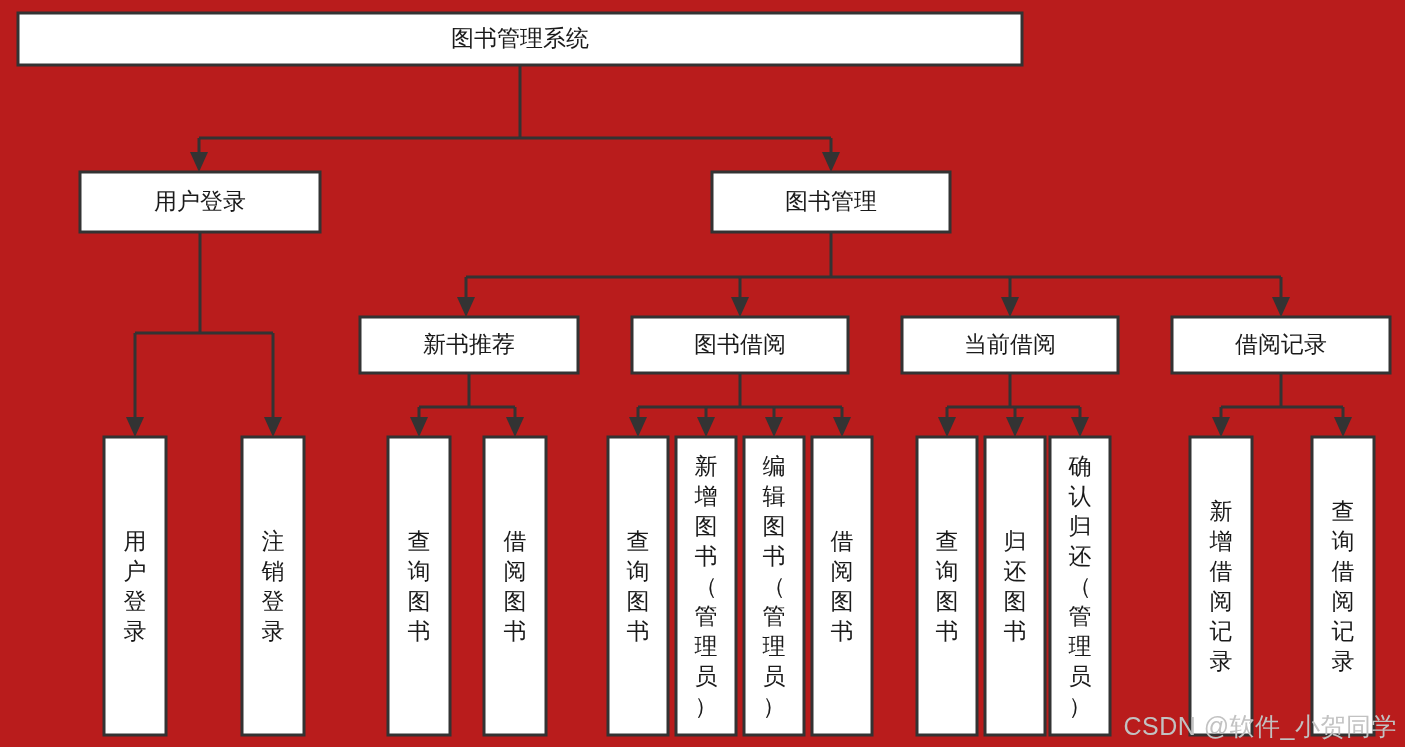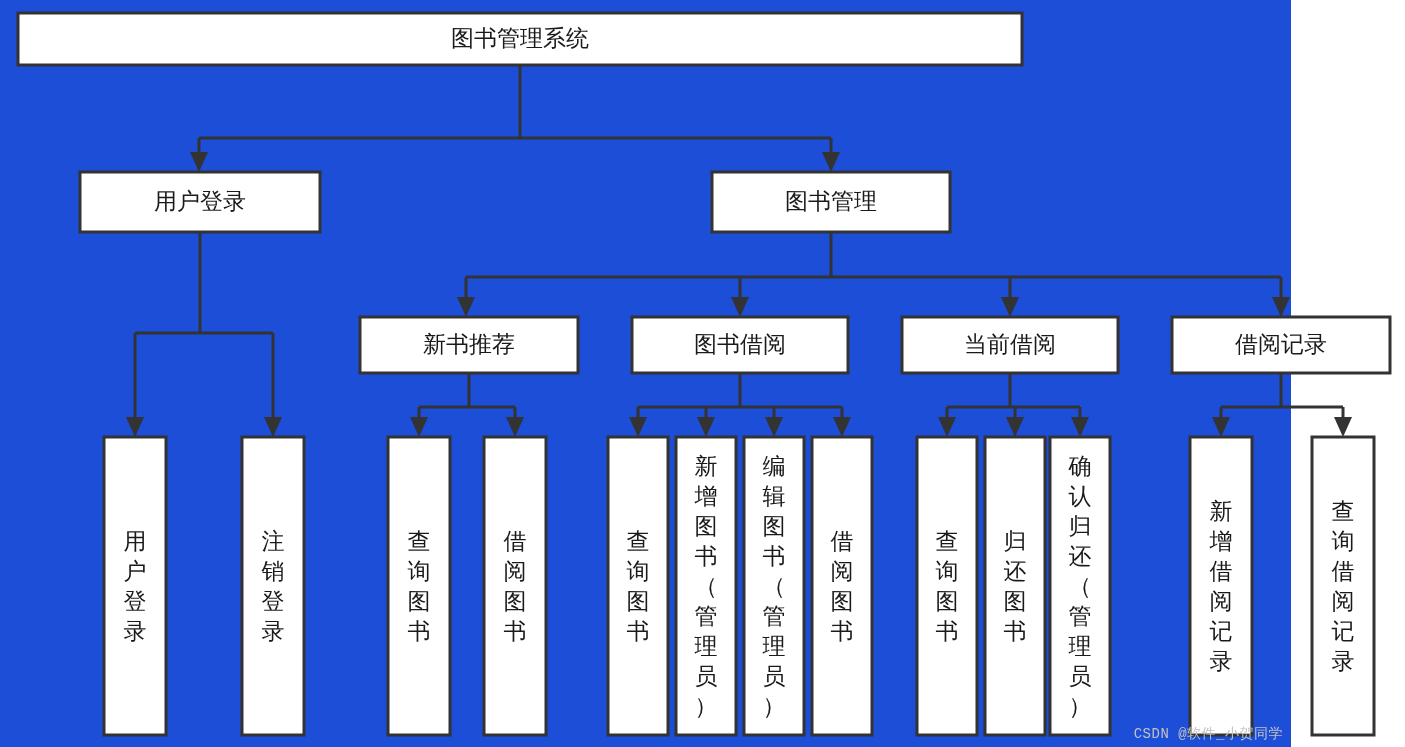--- a/index.html
+++ b/index.html
@@ -9,23 +9,23 @@
     background: #ffffff;
   }
   body {
     width: 1405px;
     height: 747px;
     font-family: "Liberation Sans", "DejaVu Sans", sans-serif;
     overflow: hidden;
   }
   #diagram-root {
     position: relative;
-    width: 1291px;
+    width: 1405px;
     height: 747px;
-    background: #1d4ed8;
+    background: #b91c1c;
   }
   svg.diagram-canvas {
     position: absolute;
     left: 0;
     top: 0;
     width: 1405px;
     height: 747px;
     display: block;
   }
   .node-box {
@@ -53,22 +53,22 @@
   .node-label-vertical {
     fill: #1a1a1a;
     font-family: "Liberation Sans", "DejaVu Sans", sans-serif;
     font-size: 23px;
     text-anchor: middle;
   }
   .watermark-text {
     position: absolute;
     right: 8px;
     bottom: 4px;
-    font-family: Liberation Mono, monospace;
-    font-size: 14px;
+    font-family: Liberation Sans, sans-serif;
+    font-size: 25px;
     color: #c2c2c2;
     white-space: nowrap;
     letter-spacing: 0.5px;
     user-select: none;
   }
 </style>
 </head>
 <body>
 
 <div id="diagram-root">

